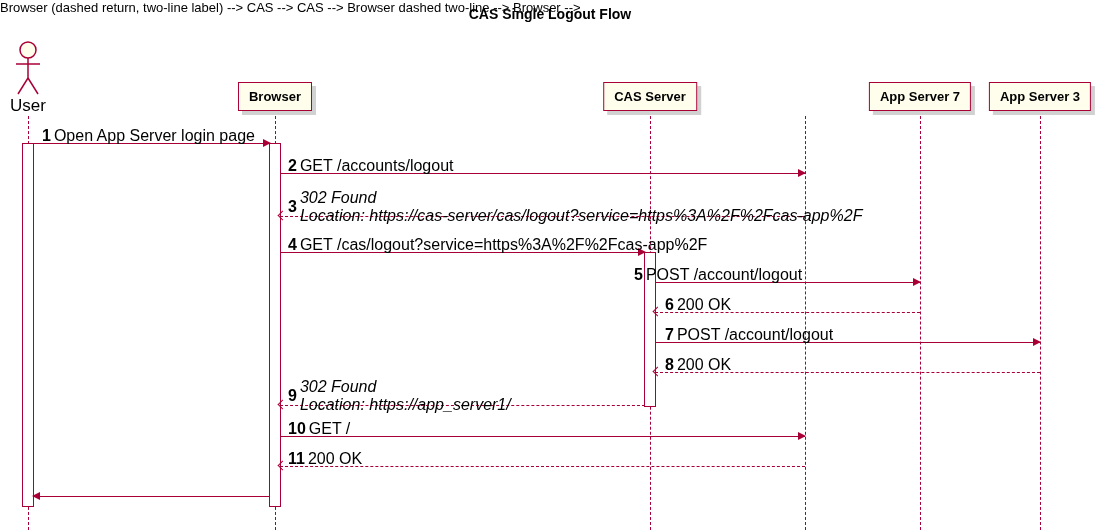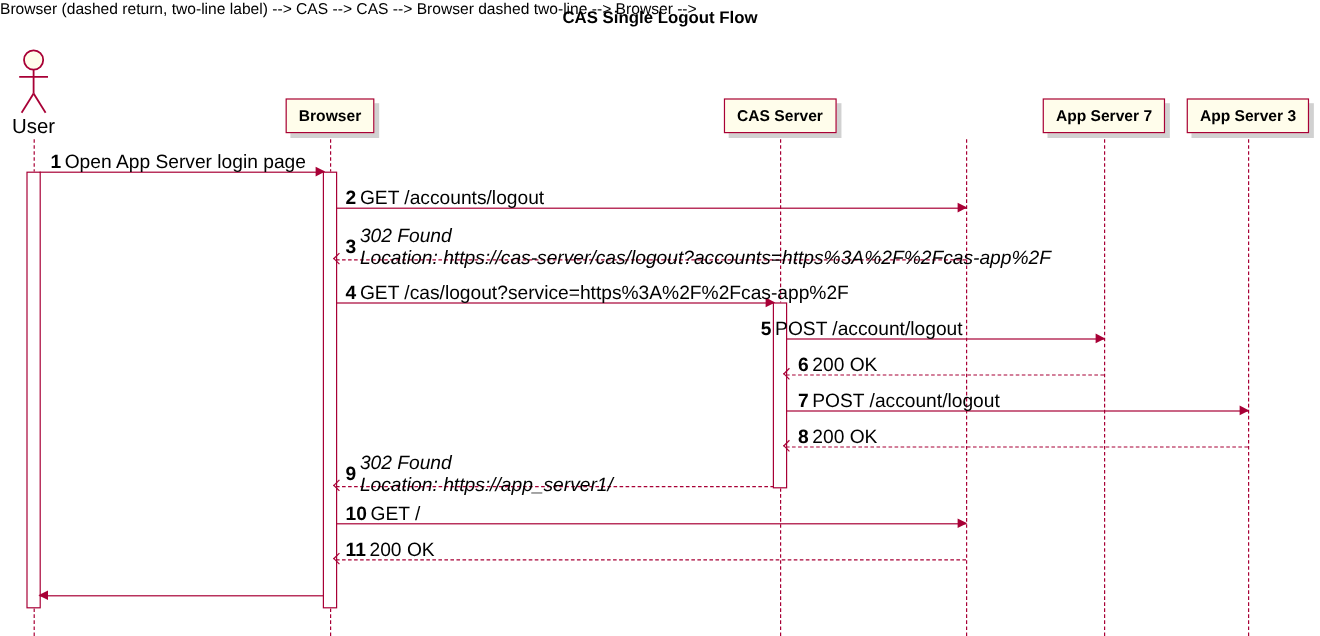--- a/index.html
+++ b/index.html
@@ -167,21 +167,21 @@
   <div class="msg-label" style="left:288px; top:157px">
     <span class="num">2</span><span>GET /accounts/logout</span>
   </div>
 
    Browser (dashed return, two-line label) --&gt;
   <div class="msg" style="left:280px; width:525px; top:216px">
     <div class="line-dashed"></div>
       <div class="head-left-open"></div>
   </div>
   <div class="msg-label" style="left:288px; top:189px">
-    <span class="num" style="vertical-align:middle">3</span><span class="two-line"><span>302 Found</span><br><span>Location: https://cas-server/cas/logout?accounts=https%3A%2F%2Fcas-app%2F</span></span>
+    <span class="num" style="vertical-align:middle">3</span><span class="two-line"><span>302 Found</span><br><span>Location: https://cas-server/cas/logout?service=https%3A%2F%2Fcas-app%2F</span></span>
   </div>
 
   
   <div class="msg" style="left:280px; width:365px; top:252px">
     <div class="line-solid"></div>
       <div class="head-right"></div>
   </div>
   <div class="msg-label" style="left:288px; top:236px">
     <span class="num">4</span><span>GET /cas/logout?service=https%3A%2F%2Fcas-app%2F</span>
   </div>

